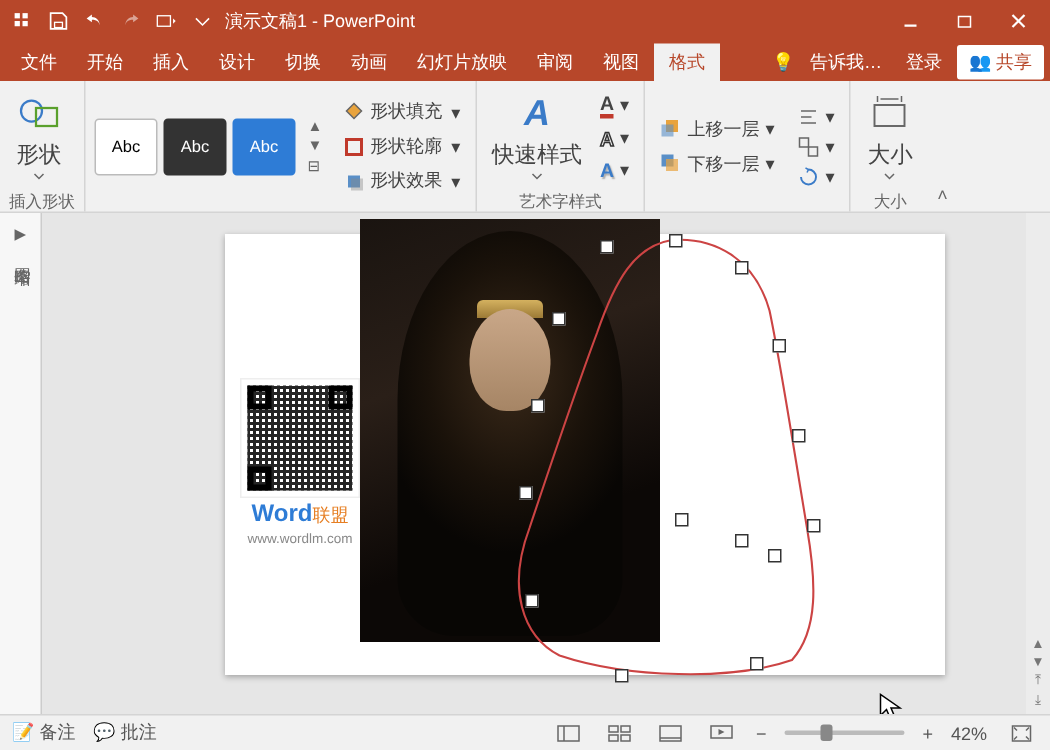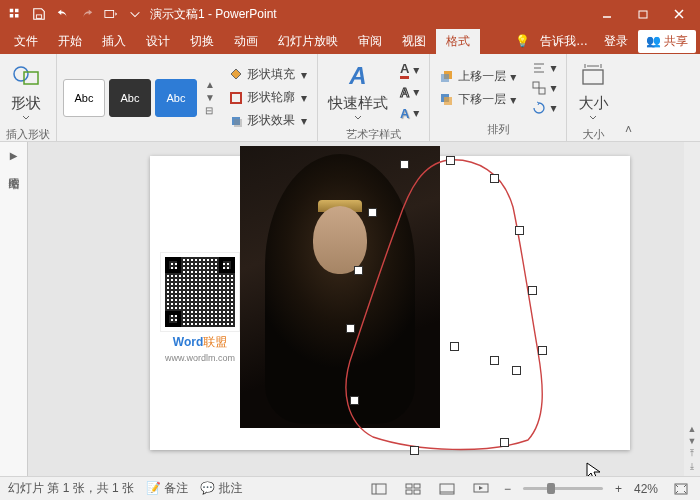--- a/index.html
+++ b/index.html
@@ -35,21 +35,21 @@
 .thumbpanel{width:28px;background:#f7f7f7;border-right:1px solid #ccc;display:flex;flex-direction:column;align-items:center;padding-top:8px;gap:8px}
 .thumb-arrow{font-size:10px;color:#666;cursor:pointer}
 .thumb-vtext{writing-mode:vertical-rl;font-size:11px;color:#666}
 .canvas-area{flex:1;position:relative;overflow:hidden}
 .slide{position:absolute;left:122px;top:14px;width:480px;height:294px;background:#fff;box-shadow:0 1px 4px rgba(0,0,0,0.3)}
 .qr-block{position:absolute;left:4px;top:96px;width:92px;display:flex;flex-direction:column;align-items:center;gap:2px}
 .qr{width:80px;height:80px;background:#fff;border:1px solid #eee;position:relative}
 .qr::before{content:"";position:absolute;inset:4px;background:repeating-linear-gradient(0deg,#000 0 2px,transparent 2px 4px),repeating-linear-gradient(90deg,#000 0 2px,transparent 2px 4px);opacity:.85}
 .qr-corner{position:absolute;width:16px;height:16px;border:4px solid #000}
 .qc-tl{top:4px;left:4px}.qc-tr{top:4px;right:4px}.qc-bl{bottom:4px;left:4px}
-.qr-label{font-size:12px;color:#2e7cd6;font-weight:bold}
+.qr-label{font-size:16px;color:#2e7cd6;font-weight:bold}
 .qr-url{font-size:9px;color:#888}
 .photo{position:absolute;left:90px;top:-10px;width:200px;height:282px;background:linear-gradient(160deg,#1a1410 0%,#2a1f18 35%,#0c0806 70%);overflow:hidden}
 .hood{position:absolute;left:50%;top:8px;transform:translateX(-50%);width:150px;height:270px;background:radial-gradient(ellipse 90px 120px at 50% 35%,#3b2a1a 0%,#1a120a 60%,#080604 100%);border-radius:80px 80px 40px 40px/120px 120px 40px 40px}
 .face{position:absolute;left:50%;top:60px;transform:translateX(-50%);width:54px;height:68px;background:linear-gradient(#c9a788,#a68565);border-radius:50% 50% 46% 46%}
 .tiara{position:absolute;left:50%;top:54px;transform:translateX(-50%);width:44px;height:12px;background:linear-gradient(#d4b15f,#9c7a36);border-radius:4px 4px 0 0}
 .freeform{position:absolute;left:178px;top:-4px;pointer-events:none}
 .handle{position:absolute;width:9px;height:9px;background:#fff;border:1px solid #333}
 .statusbar{height:24px;background:#f1f1f1;border-top:1px solid #d4d4d4;display:flex;align-items:center;padding:0 8px;gap:12px;font-size:11px;color:#555}
 .sb-spacer{flex:1}
 .sb-btn{width:22px;height:18px;display:flex;align-items:center;justify-content:center;cursor:pointer}
@@ -266,21 +266,20 @@
           </div>
         <div class="vbtn">
             <svg viewBox="0 0 14 14">
               <path d="M7 2a5 5 0 1 1-5 5" fill="none" stroke="#3a7bc8" stroke-width="1.3"></path>
               <path d="M5 1l2 1-1 2" fill="none" stroke="#3a7bc8"></path>
             </svg>
             <span>▾</span>
           </div>
       </div>
     </div>
-    <div class="rgrp-label">排列</div>
   </div>
 
   <div class="rgrp" style="border-right:none">
     <div class="rgrp-body">
       <div class="bigbtn">
         <div class="bigbtn-icon">
             <svg viewBox="0 0 32 32">
               <rect x="6" y="10" width="20" height="14" fill="none" stroke="#666" stroke-width="1.3"></rect>
               <path d="M10 6h12M8 8v-4M24 8v-4" stroke="#666"></path>
             </svg>
@@ -351,21 +350,20 @@
       <div class="sr-btn">⤓</div>
     </div>
 
     <svg class="cursor" width="16" height="20" viewBox="0 0 16 20">
         <path d="M1 1l0 14 4-4 3 7 3-1-3-7 6 0z" fill="#fff" stroke="#000"></path>
       </svg>
   </div>
 </div>
 
 <div class="statusbar">
-  <span>幻灯片 第 1 张，共 1 张</span>
   <span>📝 <span>备注</span></span>
   <span>💬 <span>批注</span></span>
   <div class="sb-spacer"></div>
   <div class="sb-btn">
       <svg width="16" height="12" viewBox="0 0 16 12">
         <rect x="1" y="1" width="14" height="10" fill="none" stroke="#666"></rect>
         <line x1="5" y1="1" x2="5" y2="11" stroke="#666"></line>
       </svg>
     </div>
   <div class="sb-btn">

